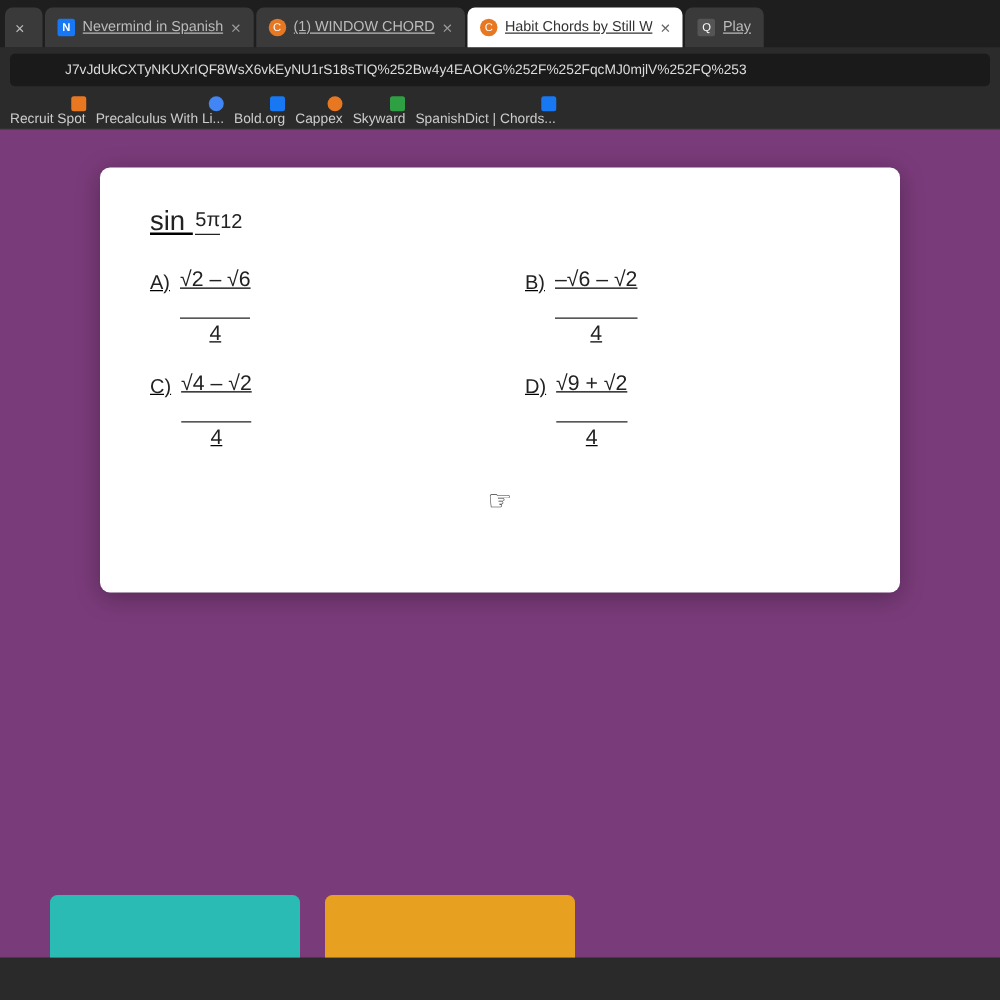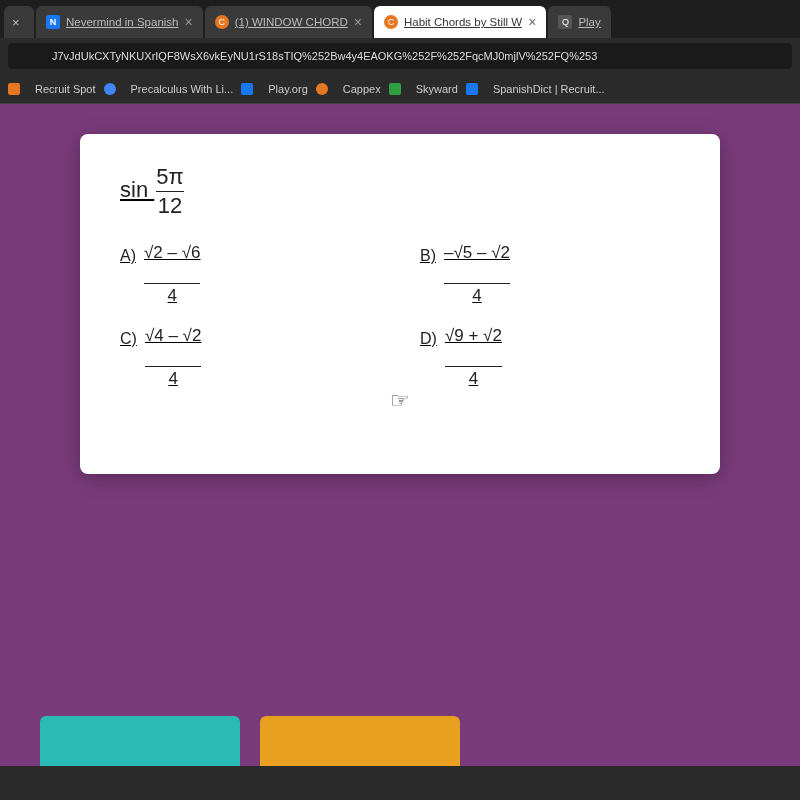--- a/index.html
+++ b/index.html
@@ -101,25 +101,26 @@
       align-items: center;
       padding: 0 8px;
       gap: 8px;
       border-bottom: 1px solid #444;
       overflow: hidden;
     }
 
     .bookmark-item {
       display: flex;
       align-items: flex-end;
-      gap: 15px;
+      gap: 0;
       font-size: 11px;
       color: #ccc;
       cursor: pointer;
       white-space: nowrap;
+      flex-direction: column;
     }
 
     .bookmark-favicon {
       width: 12px;
       height: 12px;
       border-radius: 2px;
       flex-shrink: 0;
     }
 
     
@@ -286,44 +287,44 @@
     <div class="bookmark-item">
       <div class="bookmark-favicon" style="background:#e87722;"></div>
       <span>Recruit Spot</span>
     </div>
     <div class="bookmark-item">
       <div class="bookmark-favicon" style="background:#4285f4;border-radius:50%;"></div>
       <span>Precalculus With Li...</span>
     </div>
     <div class="bookmark-item">
       <div class="bookmark-favicon" style="background:#1877f2;"></div>
-      <span>Play.org</span>
+      <span>Bold.org</span>
     </div>
     <div class="bookmark-item">
       <div class="bookmark-favicon" style="background:#e87722;border-radius:50%;"></div>
       <span>Cappex</span>
     </div>
     <div class="bookmark-item">
       <div class="bookmark-favicon" style="background:#2ea043;"></div>
       <span>Skyward</span>
     </div>
     <div class="bookmark-item">
       <div class="bookmark-favicon" style="background:#1877f2;"></div>
-      <span>SpanishDict | Recruit...</span>
+      <span>SpanishDict | Chords...</span>
     </div>
   </div>
 </div>
 
 <div class="main-content">
 
   <div class="math-card">
 
     <div class="question-title">
       <span style="font-size:22px;">sin </span>
-      <span style="display:inline-flex;flex-direction:column;align-items:center;vertical-align:middle;font-size:22px;margin-left:2px;justify-content:center;">
+      <span style="display:inline-flex;flex-direction:row;align-items:center;vertical-align:middle;font-size:16px;margin-left:2px;justify-content:center;">
         <span style="border-bottom:1.5px solid #222;padding-bottom:1px;margin-bottom:1px;">5π</span>
         <span>12</span>
       </span>
     </div>
 
     <div class="answers-grid">
 
       <div class="answer-item">
         <span class="answer-label">A)</span>
         <div class="fraction">
@@ -331,21 +332,21 @@
             <span>√2 – √6</span>
           </div>
           <div class="fraction-den">4</div>
         </div>
       </div>
 
       <div class="answer-item">
         <span class="answer-label">B)</span>
         <div class="fraction">
           <div class="fraction-num">
-            <span>–√5 – √2</span>
+            <span>–√6 – √2</span>
           </div>
           <div class="fraction-den">4</div>
         </div>
       </div>
 
       <div class="answer-item">
         <span class="answer-label">C)</span>
         <div class="fraction">
           <div class="fraction-num">
             <span>√4 – √2</span>

